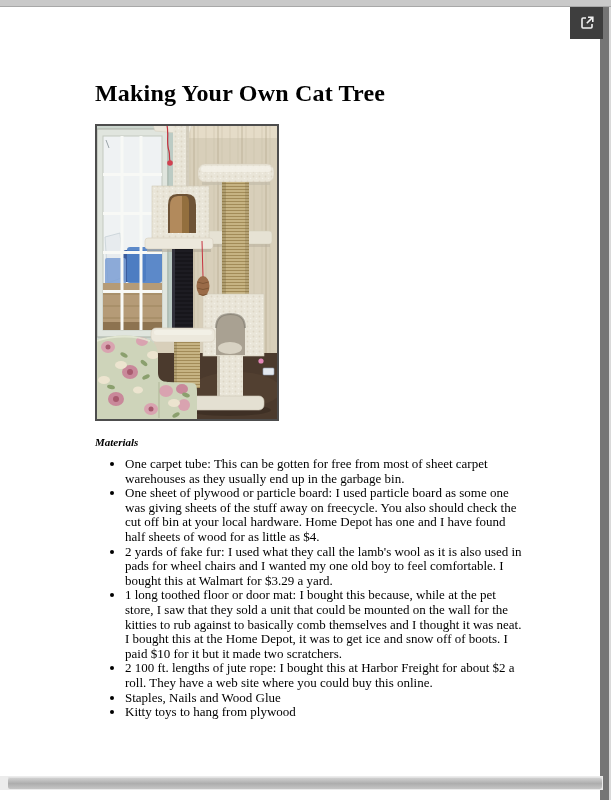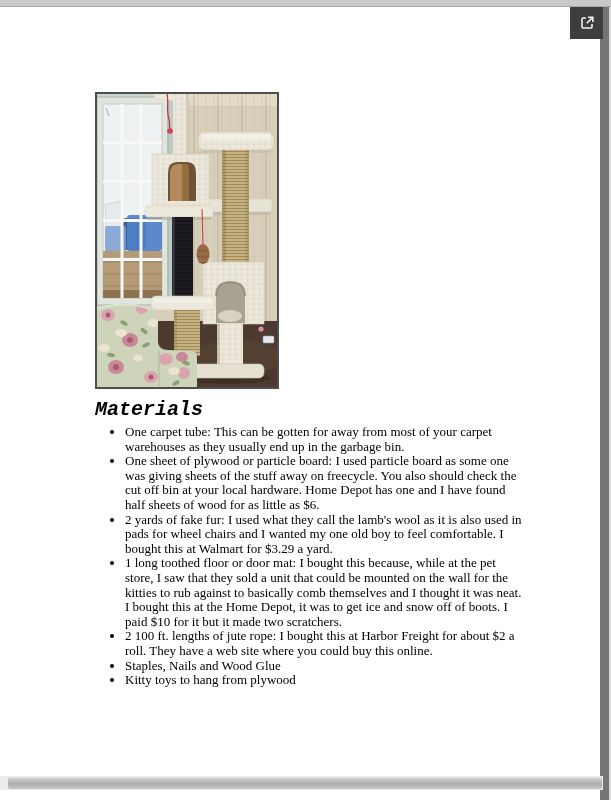--- a/index.html
+++ b/index.html
@@ -51,40 +51,41 @@
     margin: 0; font-family: "Liberation Serif", serif;
     font-size: 24px; font-weight: bold; line-height: 32px;
     letter-spacing: 0.2px;
   }
   .photo-frame {
     margin-top: 15px; width: 182px; height: 295px;
     border: 1px solid #4d4d4d; display: block;
   }
   h2.materials {
     margin: 12px 0 0 0;
-    font-family: Liberation Mono, monospace;
-    font-size: 20px; font-style: italic; font-weight: bold; line-height: 18px;
+    font-family: Liberation Serif, serif;
+    font-size: 11px; font-style: italic; font-weight: bold; line-height: 18px;
   }
   ul.materials-list {
     margin: 6px 0 0 0; padding: 0 0 0 30px;
     width: 427px; box-sizing: border-box;
     font-size: 13px; line-height: 14.6px;
   }
   ul.materials-list li { margin: 0; padding: 0; }
 </style>
 </head>
 <body>
 
 <div class="viewport">
 
   <div class="top-strip"></div>
 
   <div class="page">
     <div class="content">
 
+      <h1 class="title">Making Your Own Cat Tree</h1>
 
       <svg class="photo-frame" viewBox="0 0 182 295" width="182" height="295" xmlns="http://www.w3.org/2000/svg">
         <defs>
           <pattern id="fur" width="6" height="5" patternUnits="userSpaceOnUse">
             <rect width="6" height="5" fill="#e9e5d8"></rect>
             <circle cx="1.5" cy="1.5" r="0.9" fill="#ddd6c5"></circle>
             <circle cx="4.5" cy="3.5" r="0.8" fill="#f4f1e8"></circle>
           </pattern>
           <pattern id="rope" width="5" height="3" patternUnits="userSpaceOnUse">
             <rect width="5" height="3" fill="#c6b383"></rect>
@@ -221,23 +222,23 @@
           <path d="M0,216 C18,210 40,210 54,216" stroke="#e6ead7" stroke-width="2" fill="none" opacity="0.8"></path>
         </g>
 
         <rect x="0.5" y="0.5" width="181" height="294" fill="none" stroke="#4d4d4d" stroke-width="1"></rect>
       </svg>
 
       <h2 class="materials">Materials</h2>
 
       <ul class="materials-list">
 
-          <li>One carpet tube: This can be gotten for away from most of your carpet warehouses as they usually end up in the garbage bin.</li>
-
-          <li>One sheet of plywood or particle board: I used particle board as some one was giving sheets of the stuff away on freecycle. You also should check the cut off bin at your local hardware. Home Depot has one and I have found half sheets of wood for as little as $6.</li>
+          <li>One carpet tube: This can be gotten for free from most of sheet carpet warehouses as they usually end up in the garbage bin.</li>
+
+          <li>One sheet of plywood or particle board: I used particle board as some one was giving sheets of the stuff away on freecycle. You also should check the cut off bin at your local hardware. Home Depot has one and I have found half sheets of wood for as little as $4.</li>
 
           <li>2 yards of fake fur: I used what they call the lamb's wool as it is also used in pads for wheel chairs and I wanted my one old boy to feel comfortable. I bought this at Walmart for $3.29 a yard.</li>
 
           <li>1 long toothed floor or door mat: I bought this because, while at the pet store, I saw that they sold a unit that could be mounted on the wall for the kitties to rub against to basically comb themselves and I thought it was neat. I bought this at the Home Depot, it was to get ice and snow off of boots. I paid $10 for it but it made two scratchers.</li>
 
           <li>2 100 ft. lengths of jute rope: I bought this at Harbor Freight for about $2 a roll. They have a web site where you could buy this online.</li>
 
           <li>Staples, Nails and Wood Glue</li>
 
           <li>Kitty toys to hang from plywood</li>

